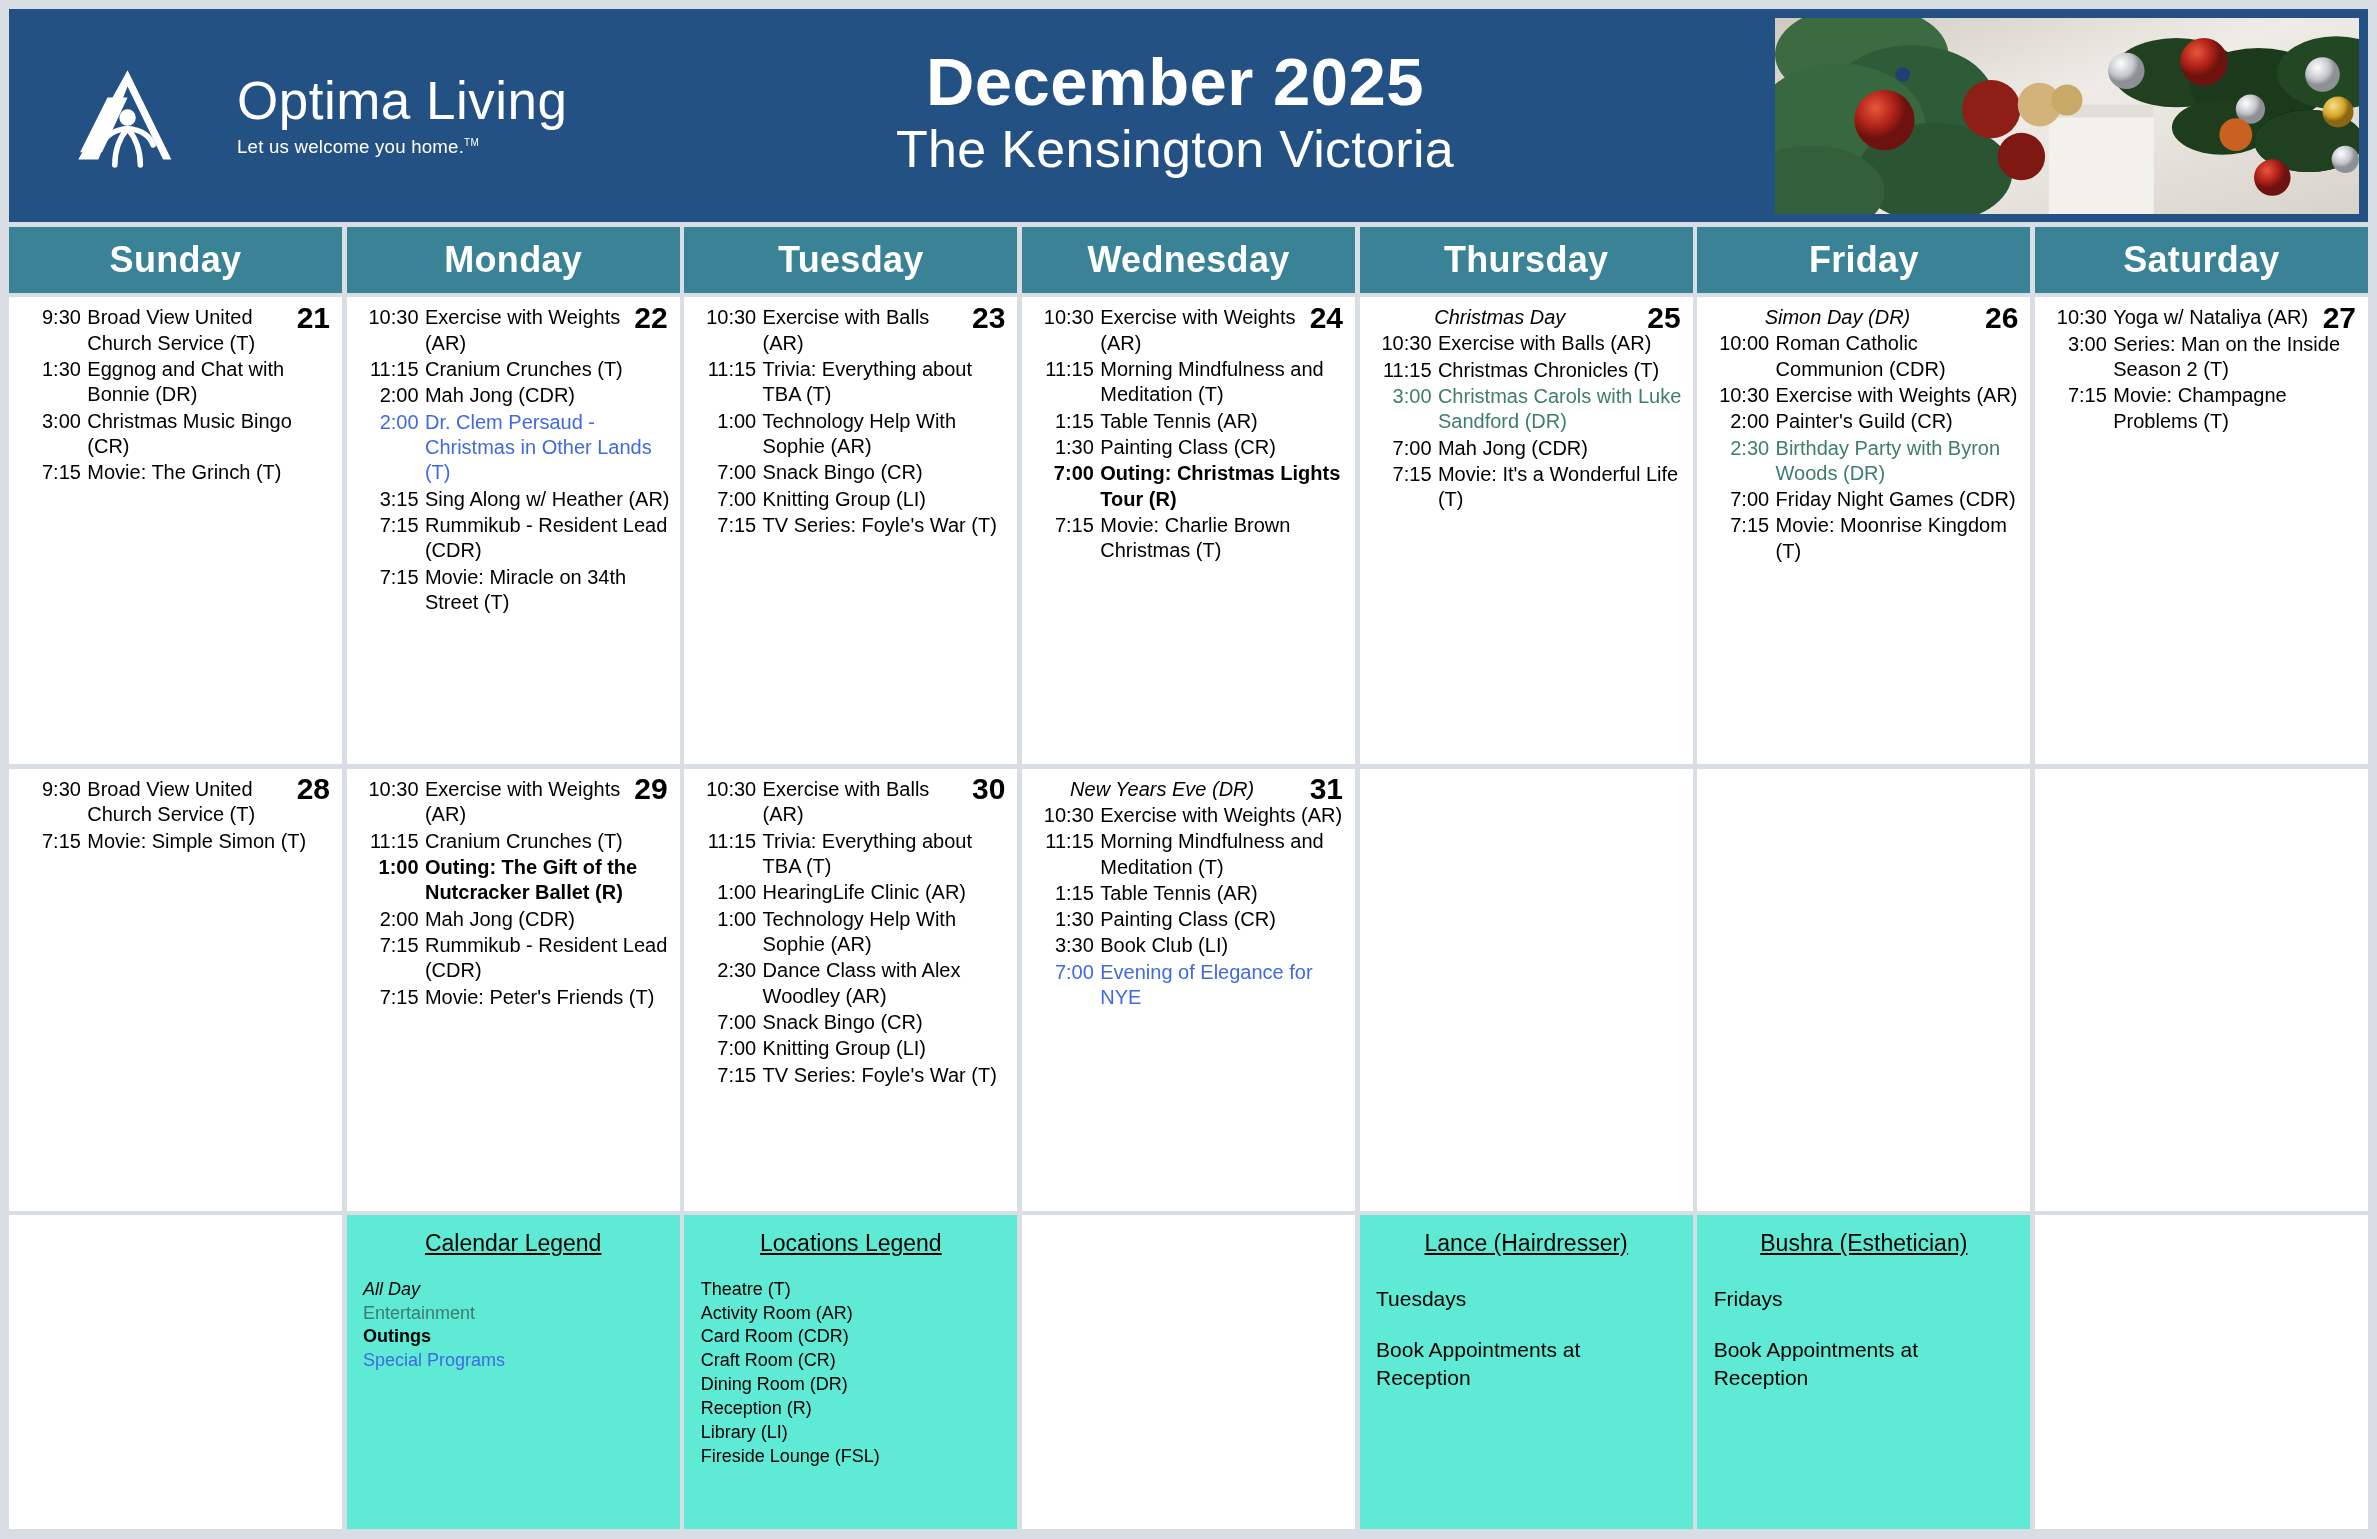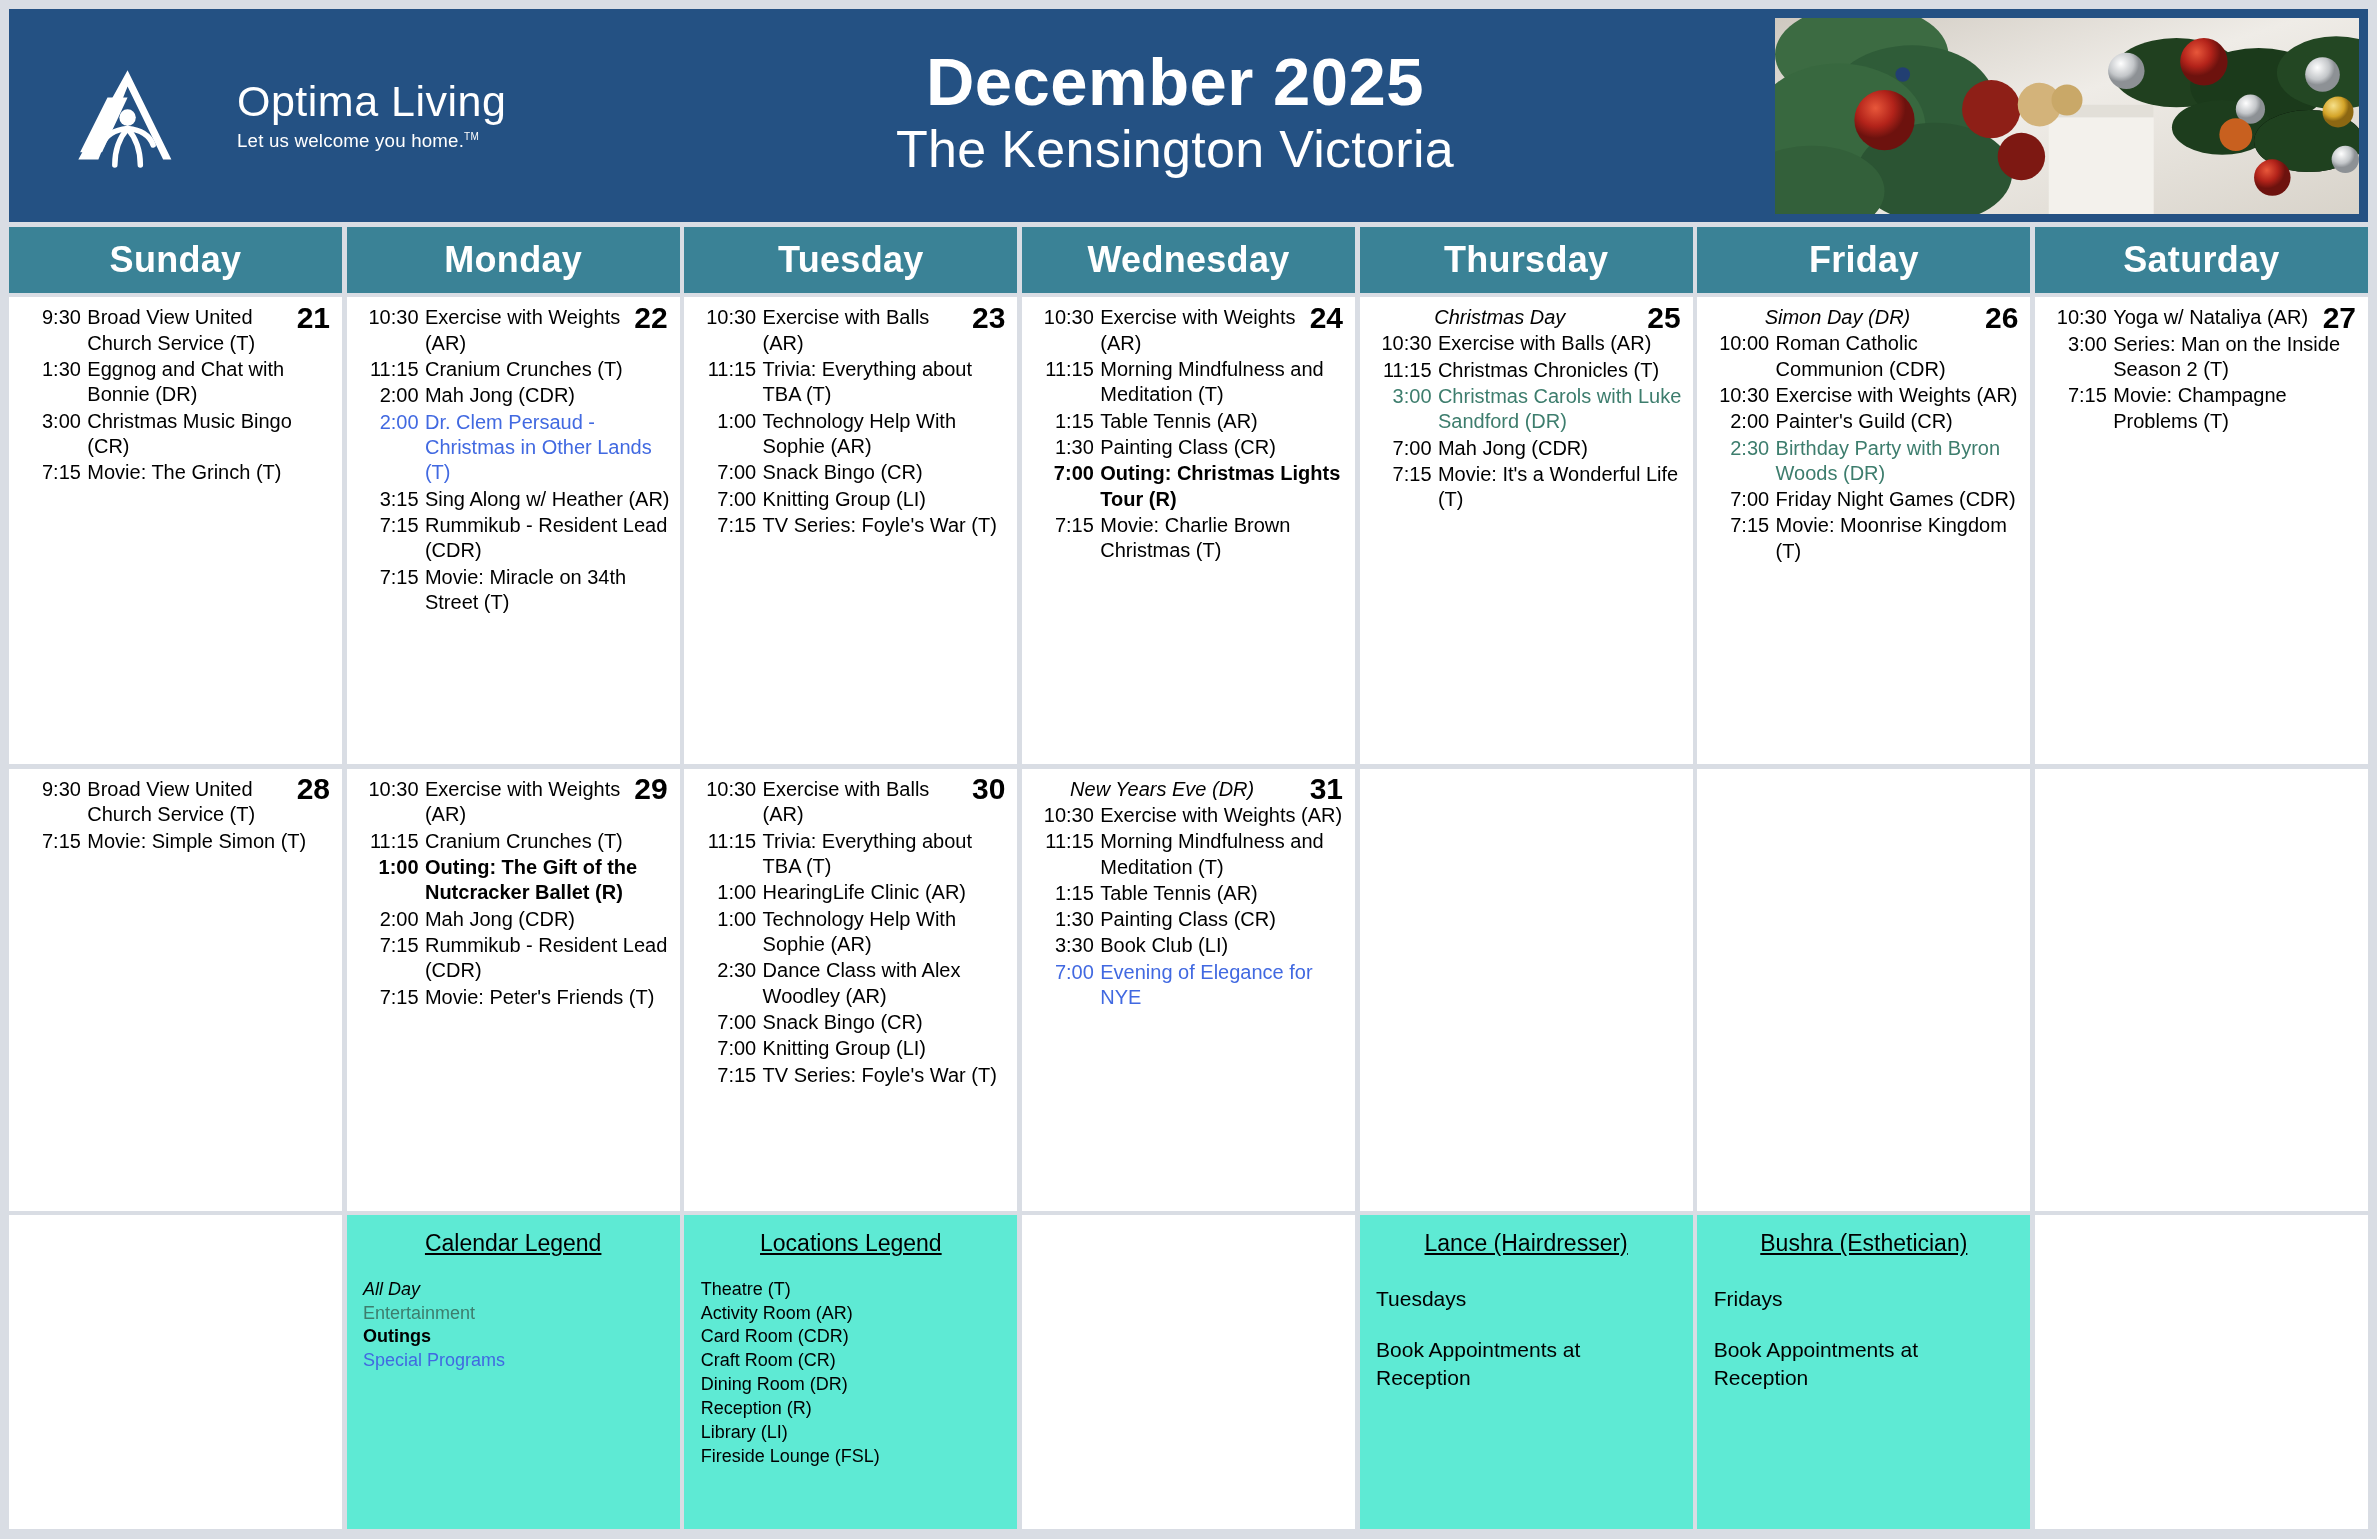--- a/index.html
+++ b/index.html
@@ -24,21 +24,21 @@
     flex: 0 0 auto;
   }
   .logo-block {
     width: 566px; height: 100%;
     display: flex; align-items: center; padding-left: 62px;
     gap: 20px;
   }
   .logo-mark { width: 146px; height: 109px; flex: 0 0 auto; }
   .logo-words { display: flex; flex-direction: column; justify-content: center; }
   .logo-name {
-    color: #ffffff; font-size: 43px; font-weight: 400;
+    color: #ffffff; font-size: 53px; font-weight: 400;
     letter-spacing: 0.5px; line-height: 1.05;
   }
   .logo-tag {
     color: #ffffff; font-size: 18.7px; font-weight: 400;
     letter-spacing: 0.2px; margin-top: 6.4px;
   }
   .logo-tag sup { font-size: 10px; vertical-align: super; }
 
   .title-block {
     flex: 1 1 auto; text-align: center;

